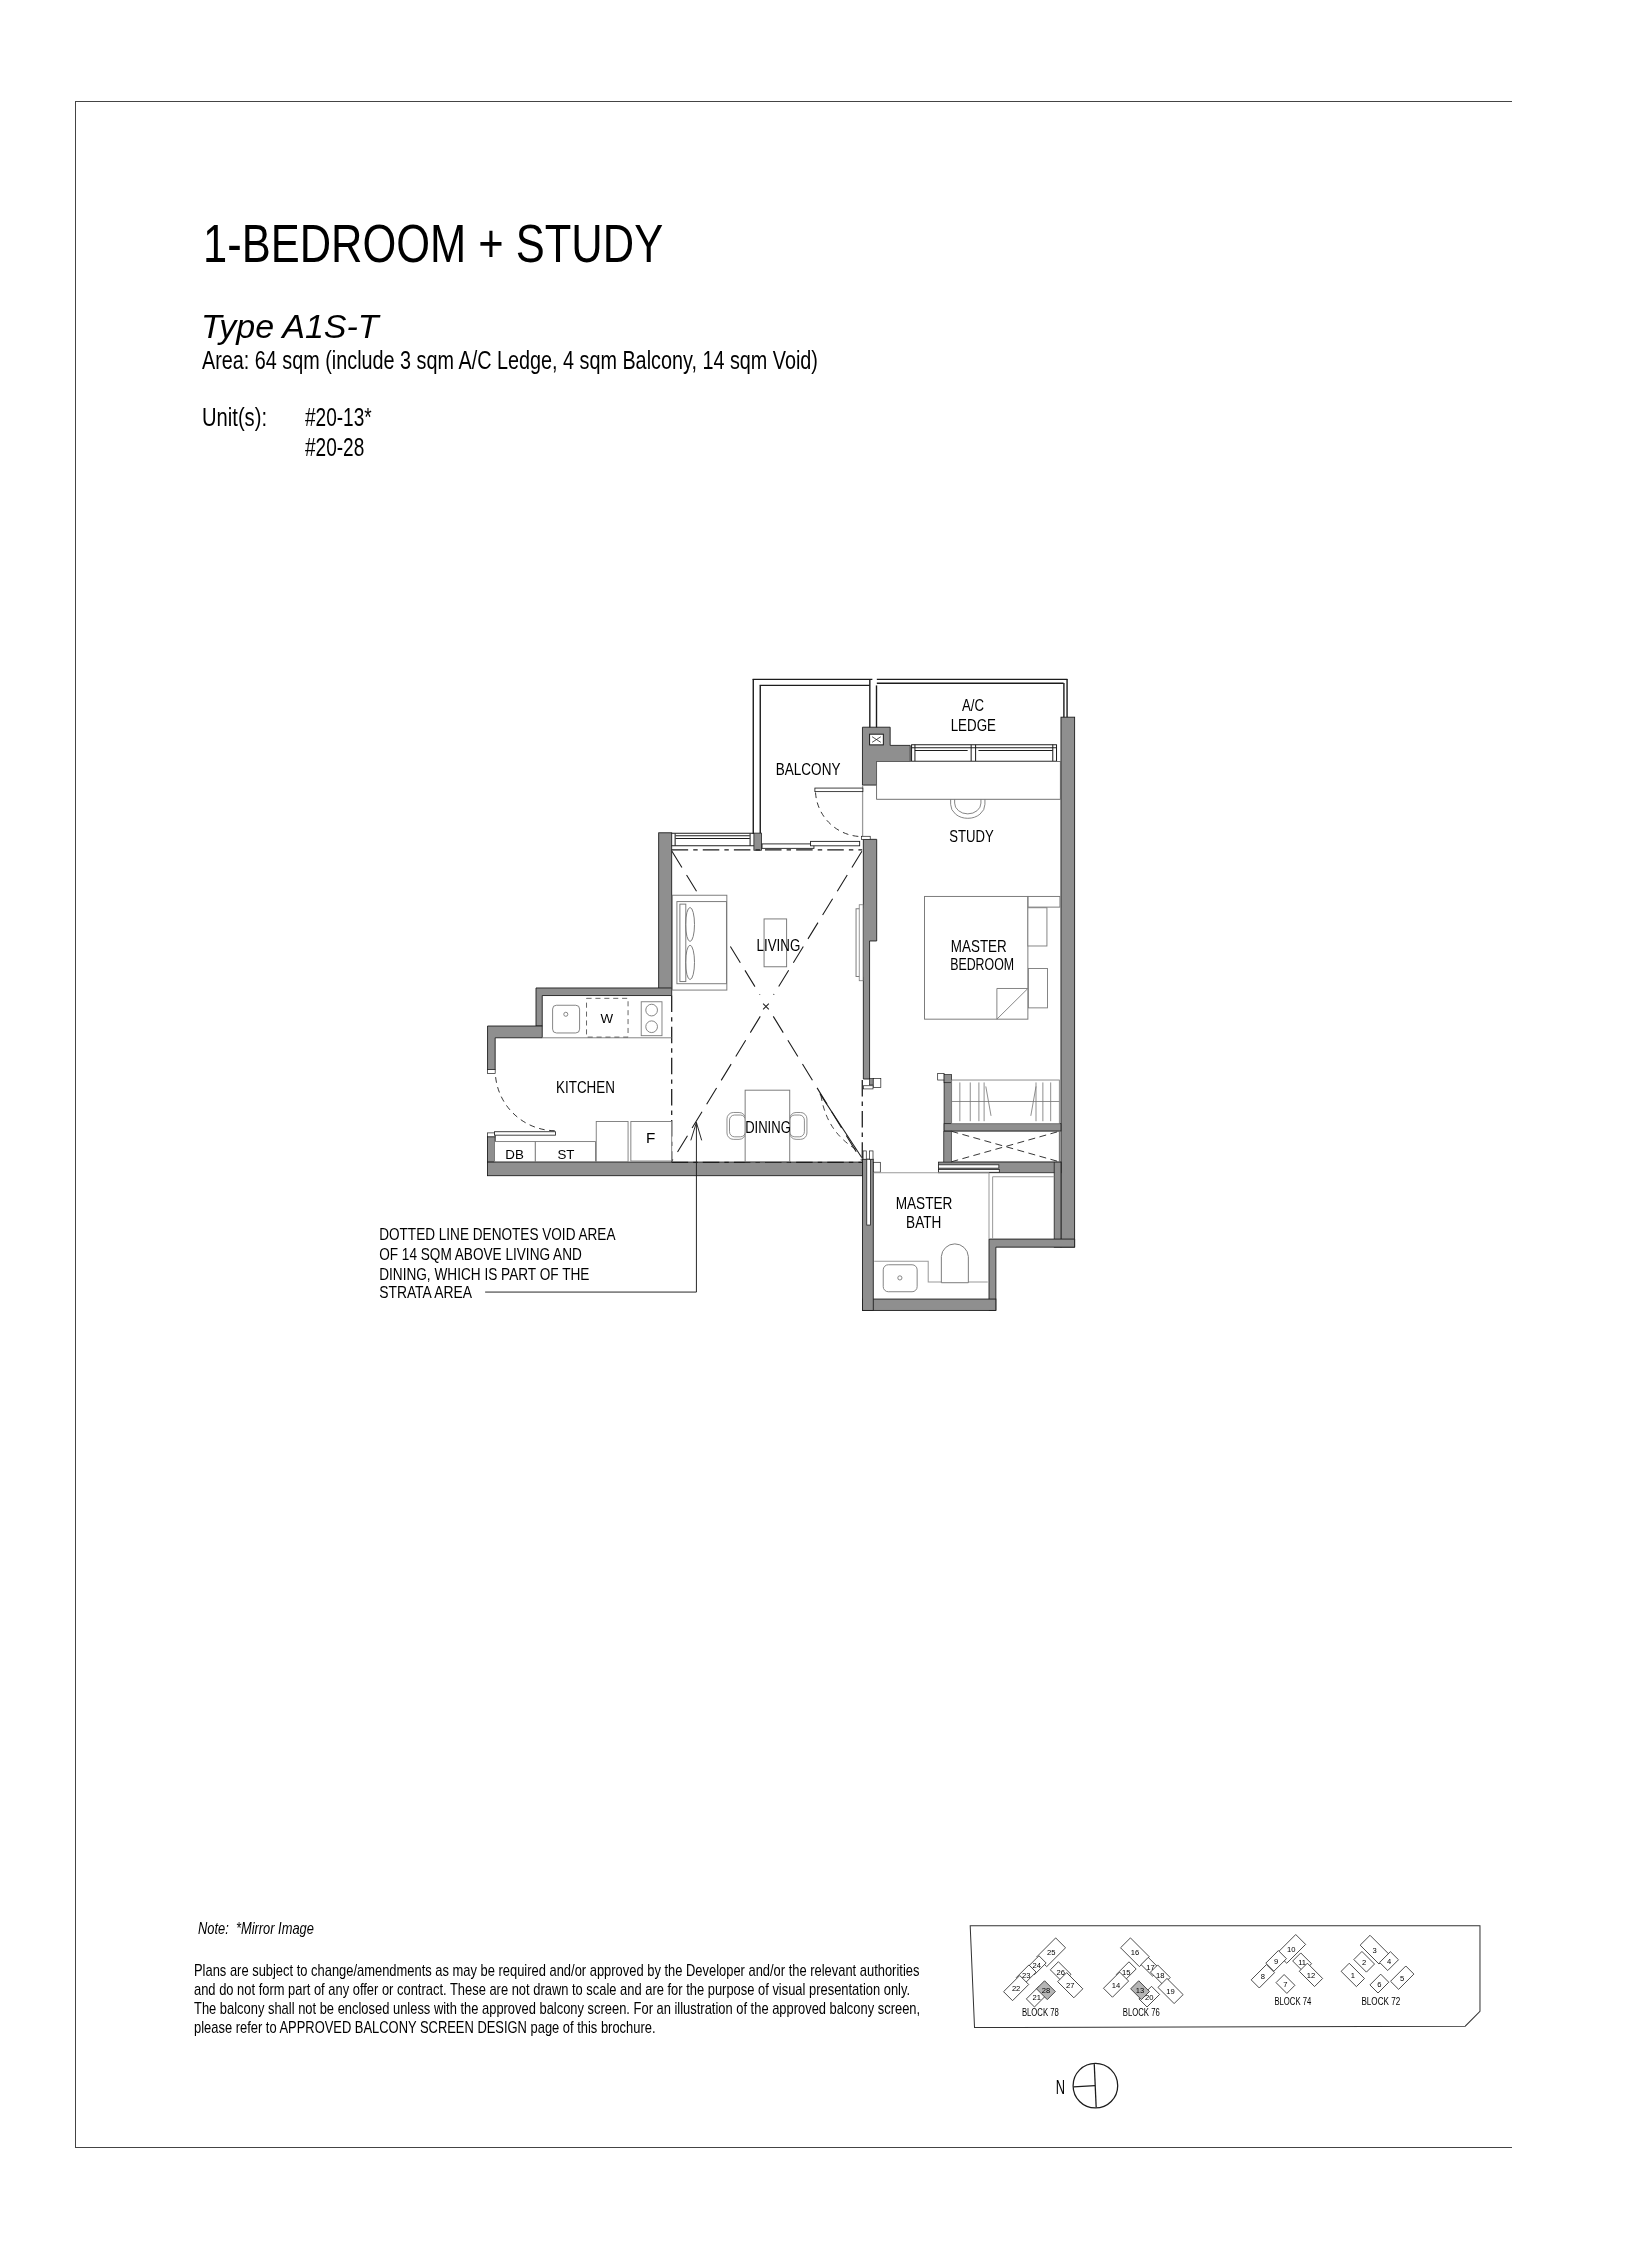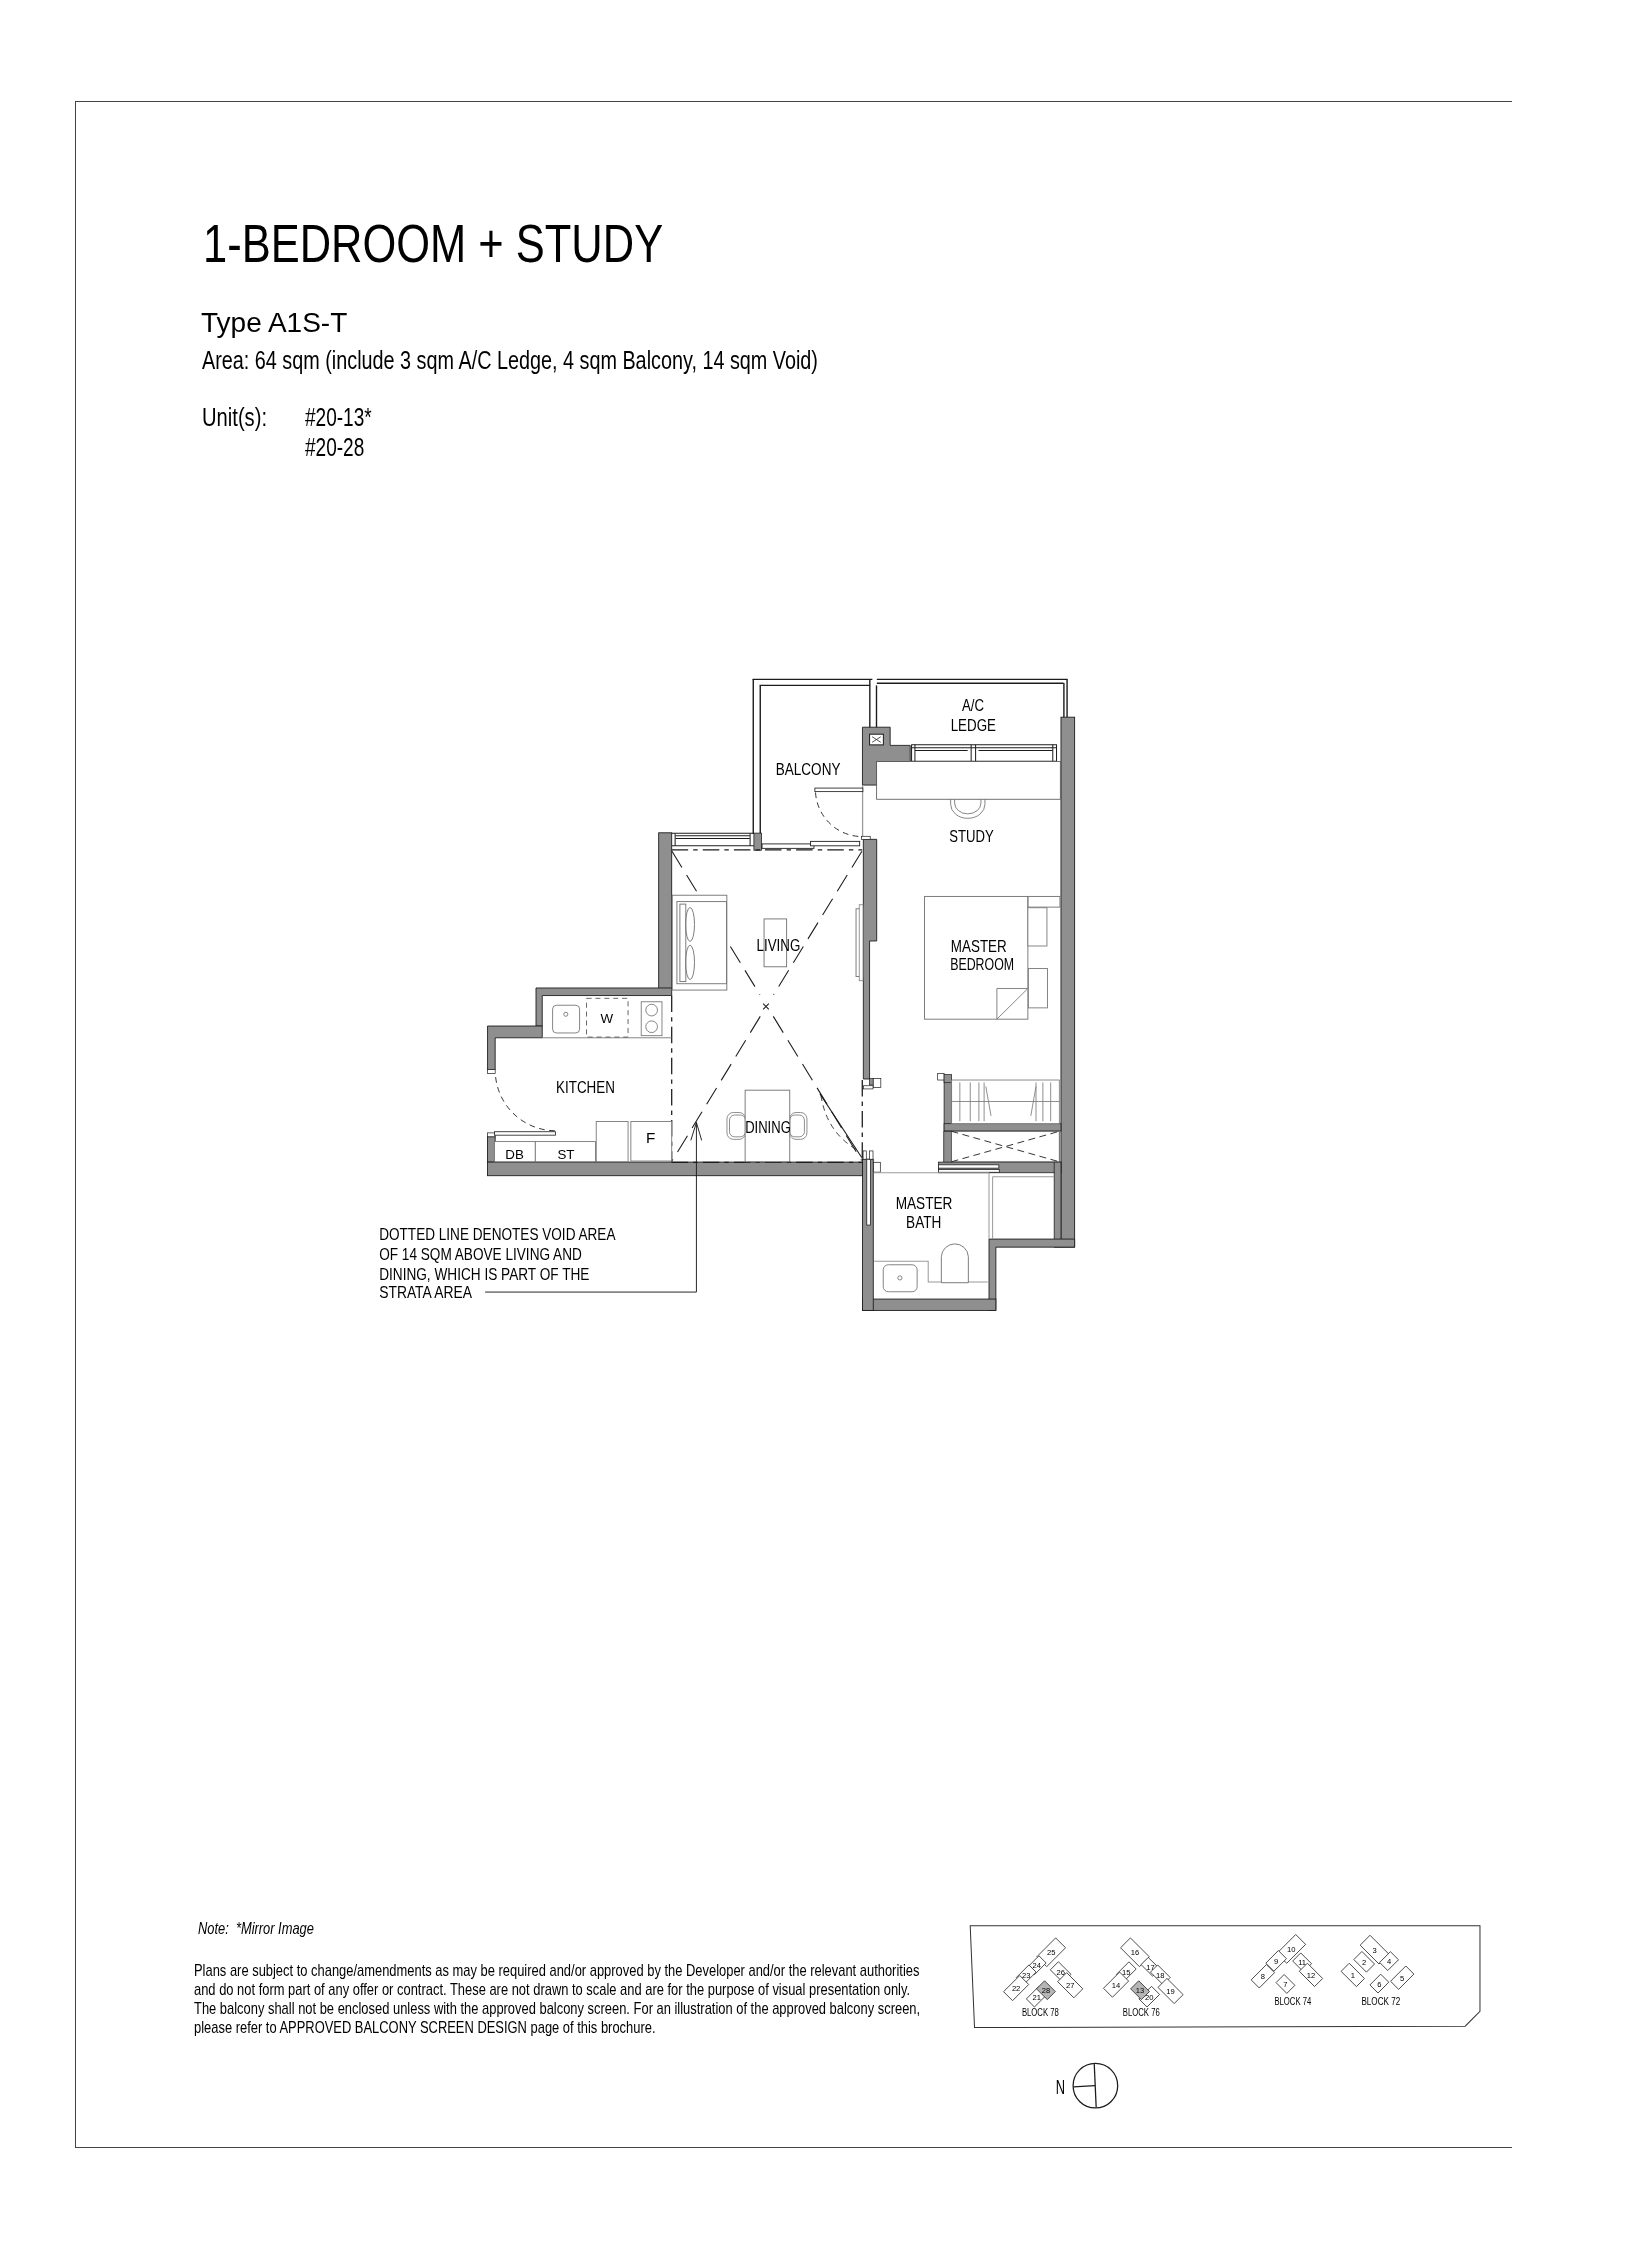--- a/index.html
+++ b/index.html
@@ -9,21 +9,21 @@
   .cond{transform-origin:0 0;}
 </style>
 </head>
 <body>
 <div id="page">
 
   <div class="abs" style="left:75px;top:101px;width:1500px;height:2045px;border:1.3px solid #444;"></div>
 
   <div class="abs cond" style="left:203px;top:212px;font-size:54px;transform:scaleX(0.805);">1-BEDROOM + STUDY</div>
 
-  <div class="abs cond" style="left:201px;top:307px;font-size:28px;transform:scaleX(1.0);">Type A1S-T</div>
+  <div class="abs cond" style="left:201px;top:307px;font-size:34px;transform:scaleX(1.0);font-style:italic;">Type A1S-T</div>
 
   <div class="abs cond" style="left:202px;top:346px;font-size:25px;transform:scaleX(0.792);">Area: 64 sqm (include 3 sqm A/C Ledge, 4 sqm Balcony, 14 sqm Void)</div>
 
   <div class="abs cond" style="left:202px;top:403px;font-size:25.4px;transform:scaleX(0.795);">Unit(s):</div>
 
   <div class="abs cond" style="left:305px;top:403px;font-size:25.4px;transform:scaleX(0.75);">#20-13*</div>
 
   <div class="abs cond" style="left:305px;top:433px;font-size:25.4px;transform:scaleX(0.75);">#20-28</div>
 
   <div class="abs cond" style="left:198px;top:1919px;font-size:16.5px;font-style:italic;transform:scaleX(0.78);">Note:&nbsp; *Mirror Image</div>

